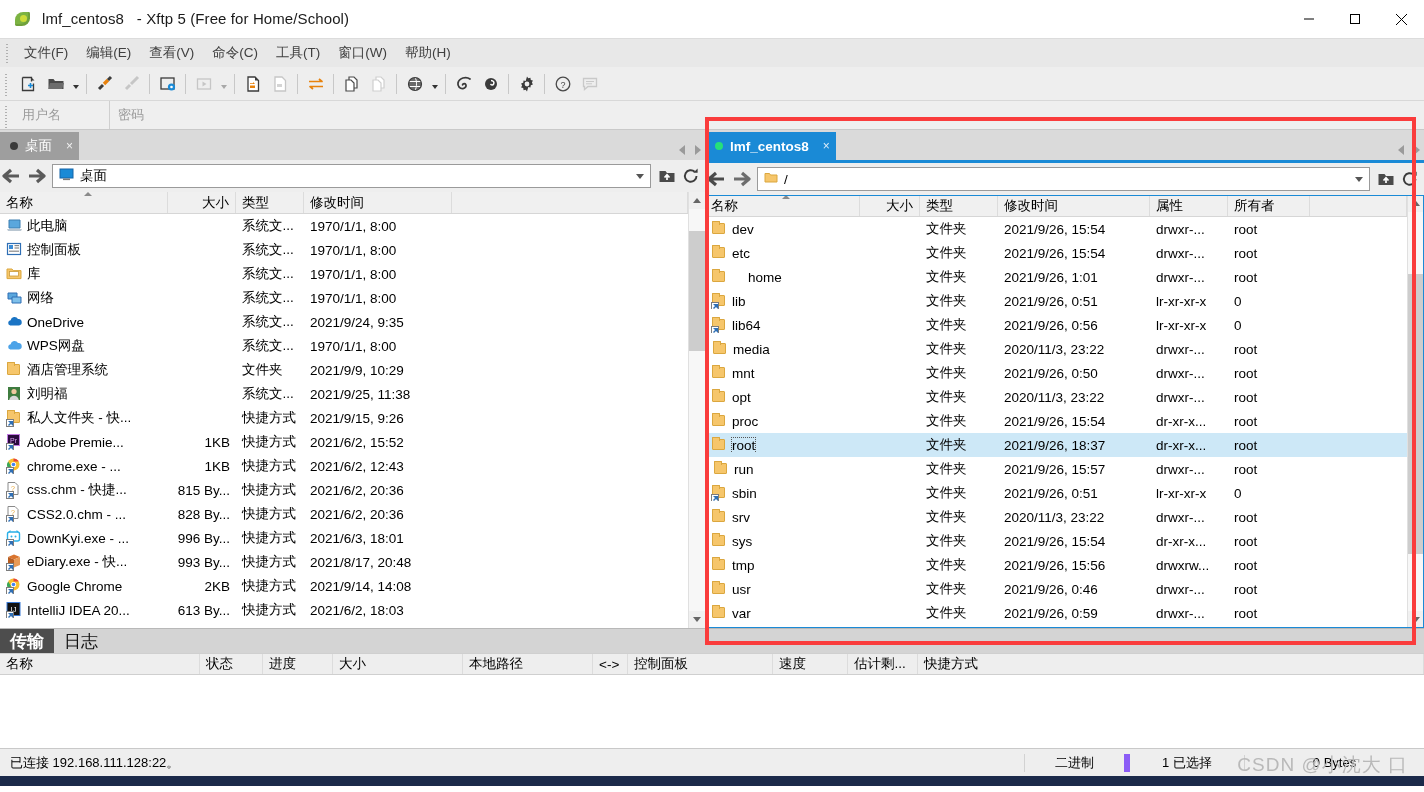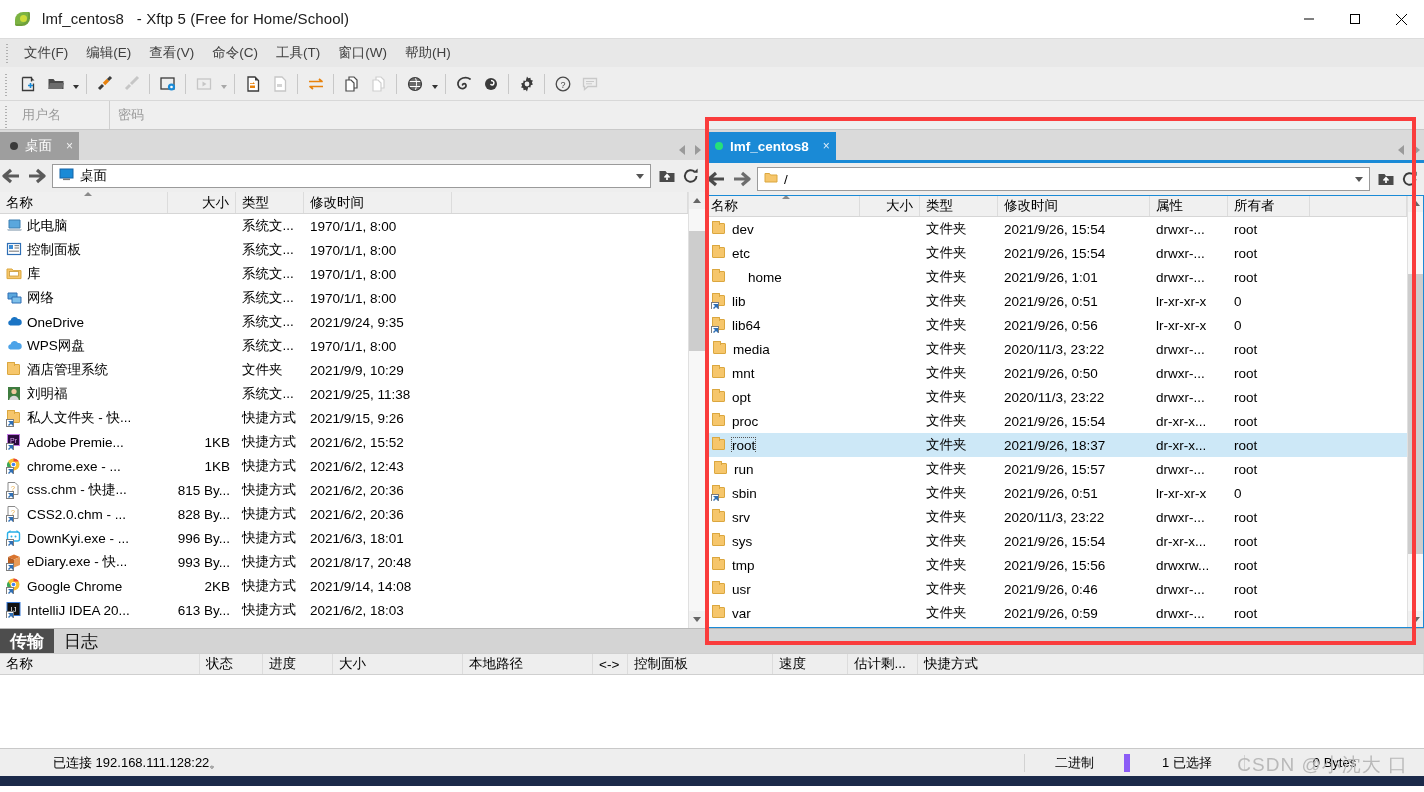--- a/index.html
+++ b/index.html
@@ -161,21 +161,21 @@
   .btab.active{ background:#4d4d4d;color:#fff;font-weight:bold;}
   .btab.inactive{ color:#111;}
   #xfer-head{ height:22px;display:flex;background:#eeeeee;border-bottom:1px solid #cfcfcf;
               border-top:1px solid #cfcfcf;font-size:13.5px;}
   #xfer-head .ch{ display:flex;align-items:center;padding:0 6px;border-right:1px solid #dcdcdc;
                   white-space:nowrap;overflow:hidden;cursor:default;}
   #xfer-body{ flex:1 1 auto;background:#fff;}
 
   
   #statusbar{ height:28px;background:#eeeeee;display:flex;align-items:center;
-              border-top:1px solid #c9c9c9;font-size:13px;position:relative;padding-left:43px;}
+              border-top:1px solid #c9c9c9;font-size:13px;position:relative;}
   #status-left{ padding-left:10px;flex:1 1 auto;}
   #status-bin{ width:100px;text-align:center;border-left:1px solid #d2d2d2;}
   #status-sel{ width:120px;text-align:center;border-left:6px solid #8b5cf6;}
   #status-bytes{ width:180px;text-align:center;border-left:1px solid #d2d2d2;}
   #navy{ height:10px;background:#1b2a4a;}
 
   
   #watermark{
     position:absolute;right:16px;bottom:14px;font-size:19px;color:#b9b9b9;
     letter-spacing:1px;pointer-events:none;white-space:nowrap;

